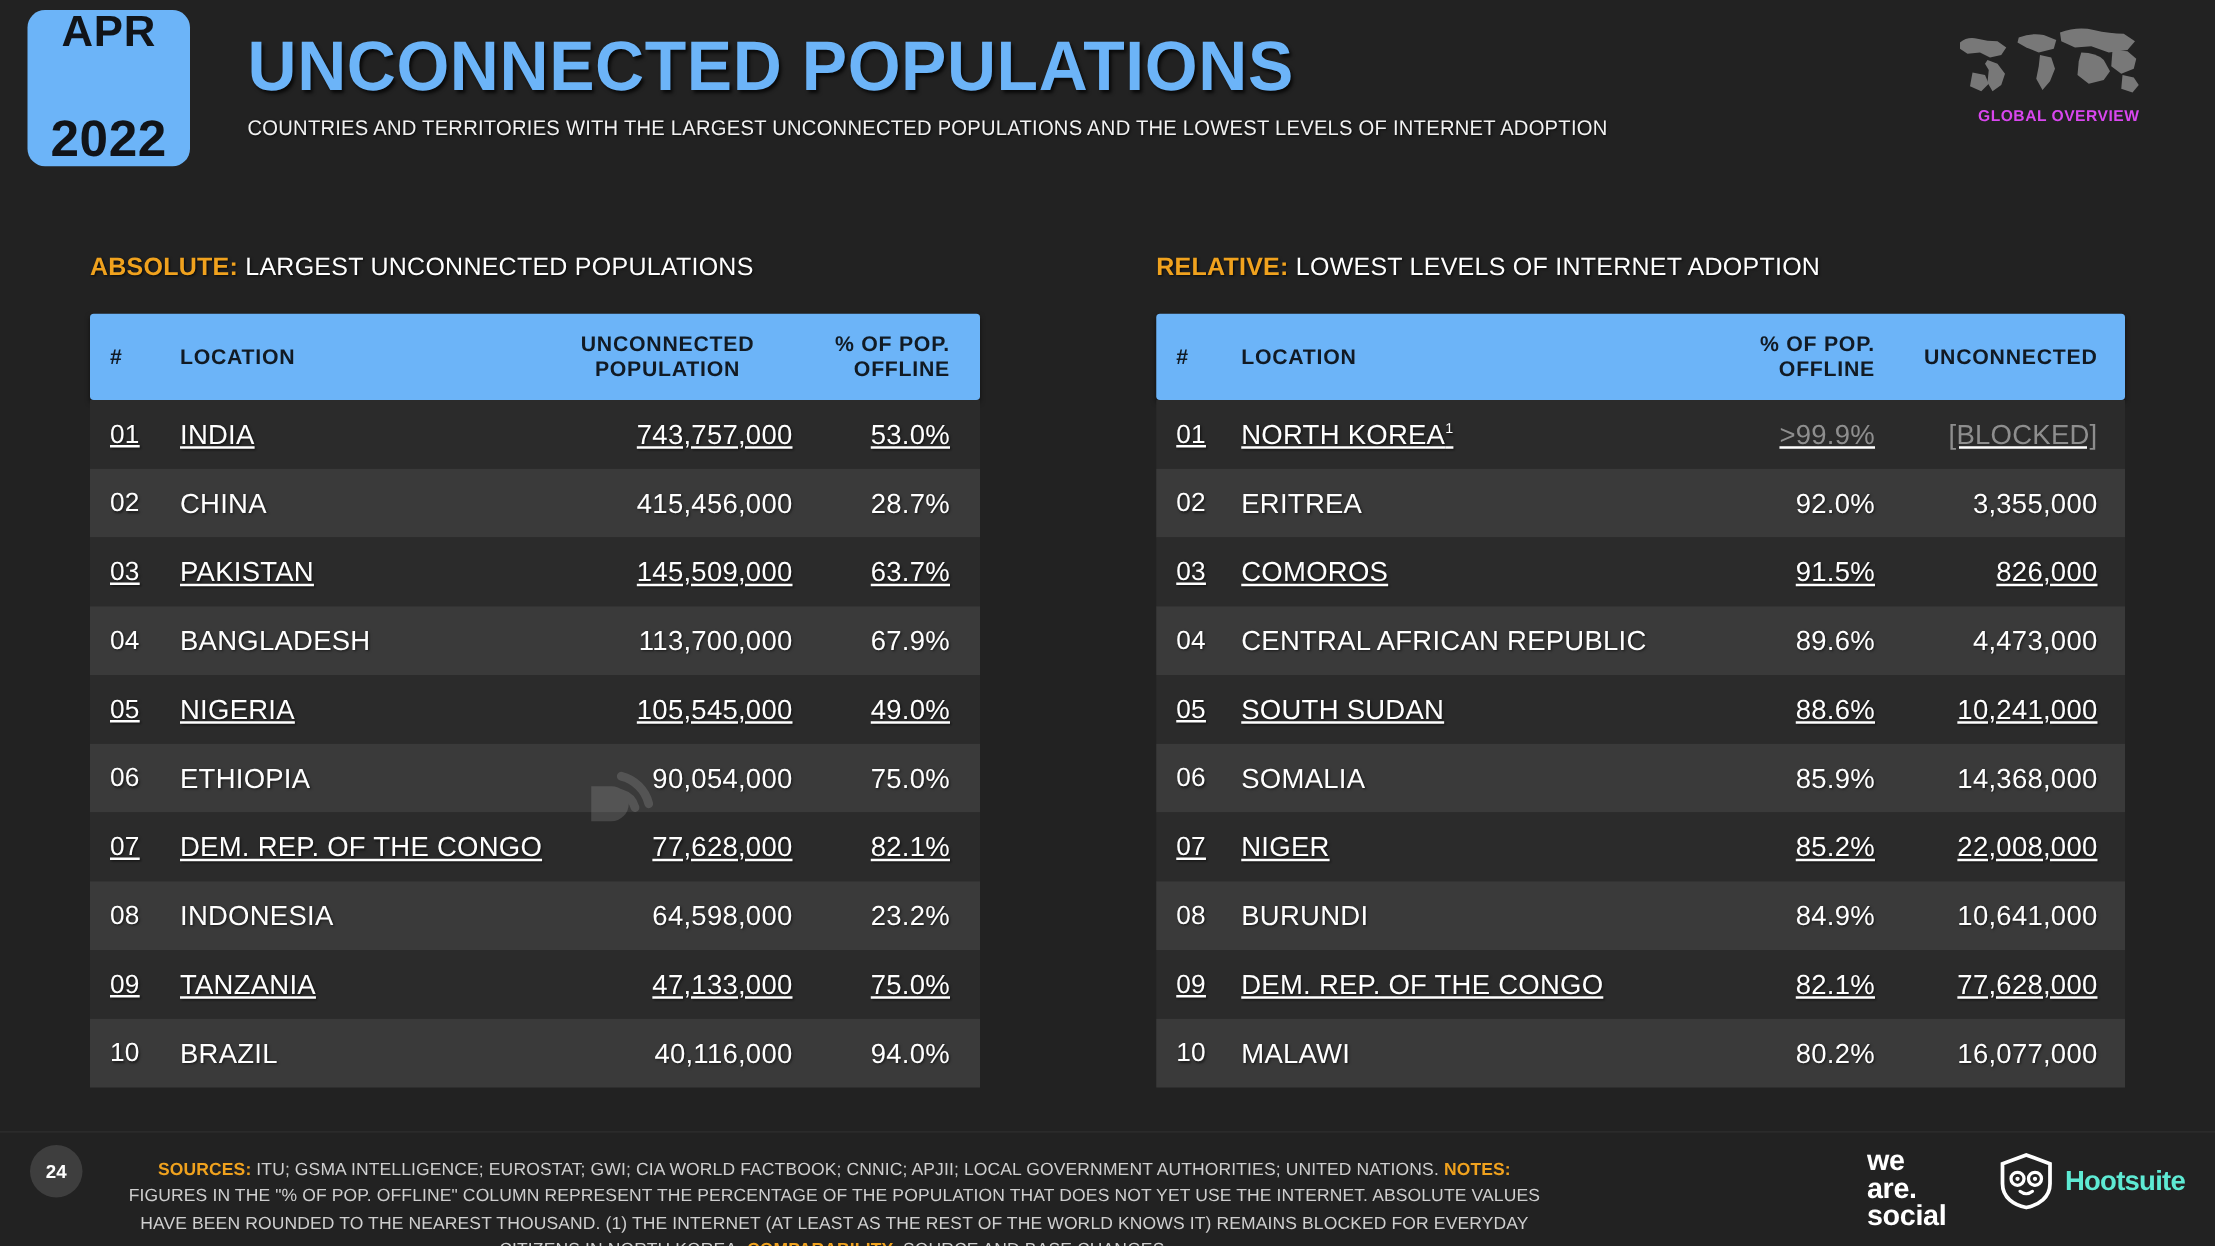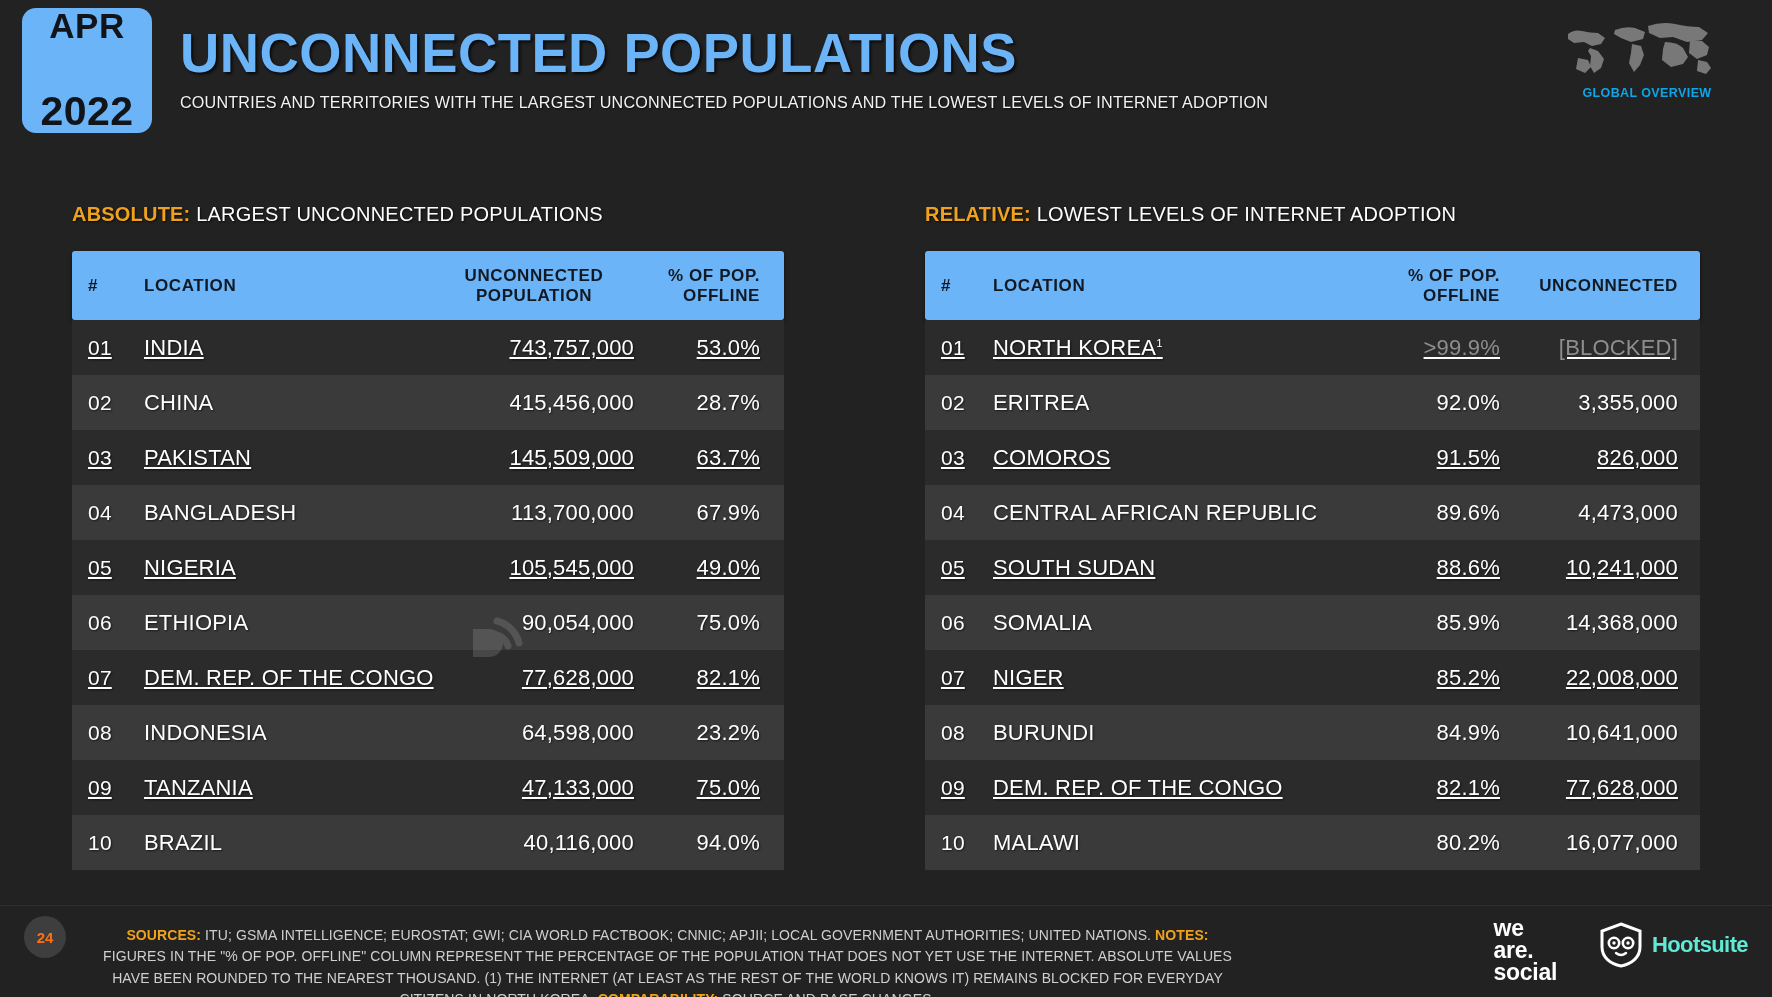--- a/index.html
+++ b/index.html
@@ -21,39 +21,39 @@
     width:130px; height:125px;
     background:#6cb4f8;
     border-radius:14px;
     display:flex; flex-direction:column;
     align-items:center; justify-content:space-between;
     color:#111419;
   }
   .date-badge .m { font-size:35px; font-weight:bold; letter-spacing:.5px; line-height:1.02; }
   .date-badge .y { font-size:41px; font-weight:bold; letter-spacing:.5px; line-height:1.02; }
 
-  .title-block { position:absolute; left:180px; top:25px; }
+  .title-block { position:absolute; left:198px; top:25px; }
   .main-title {
     font-size:56px; font-weight:bold; color:#6cb4f8;
     letter-spacing:.5px; line-height:1; white-space:nowrap;
     text-shadow:2px 2px 3px rgba(0,0,0,.75);
     transform:scaleX(.97); transform-origin:left center;
   }
   .sub-title {
     margin-top:12px;
     font-size:17px; color:#f2f2f2; letter-spacing:.2px;
     white-space:nowrap;
     transform:scaleX(.95); transform-origin:left center;
     text-shadow:1px 1px 2px rgba(0,0,0,.7);
   }
 
   .globe-wrap { position:absolute; right:30px; top:18px; width:190px; text-align:center; }
   .globe-wrap svg { opacity:.72; display:block; margin:0 auto; }
   .global-overview {
-    margin-top:6px; font-size:12.5px; font-weight:bold; color:#0ea5e9;
+    margin-top:6px; font-size:12.5px; font-weight:bold; color:#d946ef;
     letter-spacing:.4px;
   }
 
   
   .sec-label { position:absolute; font-size:20px; letter-spacing:.2px; white-space:nowrap;
                text-shadow:1px 1px 2px rgba(0,0,0,.7); }
   .sec-label .k { color:#f0a21e; font-weight:bold; }
   .sec-label .v { color:#ffffff; }
   #lbl-left  { left:72px;  top:203px; }
   #lbl-right { left:925px; top:203px; }
@@ -102,21 +102,21 @@
 
   
   .wm { position:absolute; opacity:.13; pointer-events:none; }
   #wm-left  { left:395px;  top:358px; }
 
   
   .footer-rule { position:absolute; left:0; top:905px; width:100%; height:1px; background:#2f2f2f; }
   .pagenum {
     position:absolute; left:24px; top:916px;
     width:42px; height:42px; border-radius:50%;
-    background:#3e3e3e; color:#f97316;
+    background:#3e3e3e; color:#ffffff;
     display:flex; align-items:center; justify-content:center;
     font-size:15px; font-weight:bold;
   }
   .notes {
     position:absolute; left:100px; top:925px; width:1135px;
     font-size:14px; line-height:1.52; color:#cfcfcf; letter-spacing:.1px;text-align:center;
   }
   .notes b { color:#f0a21e; }
 
   .was {

